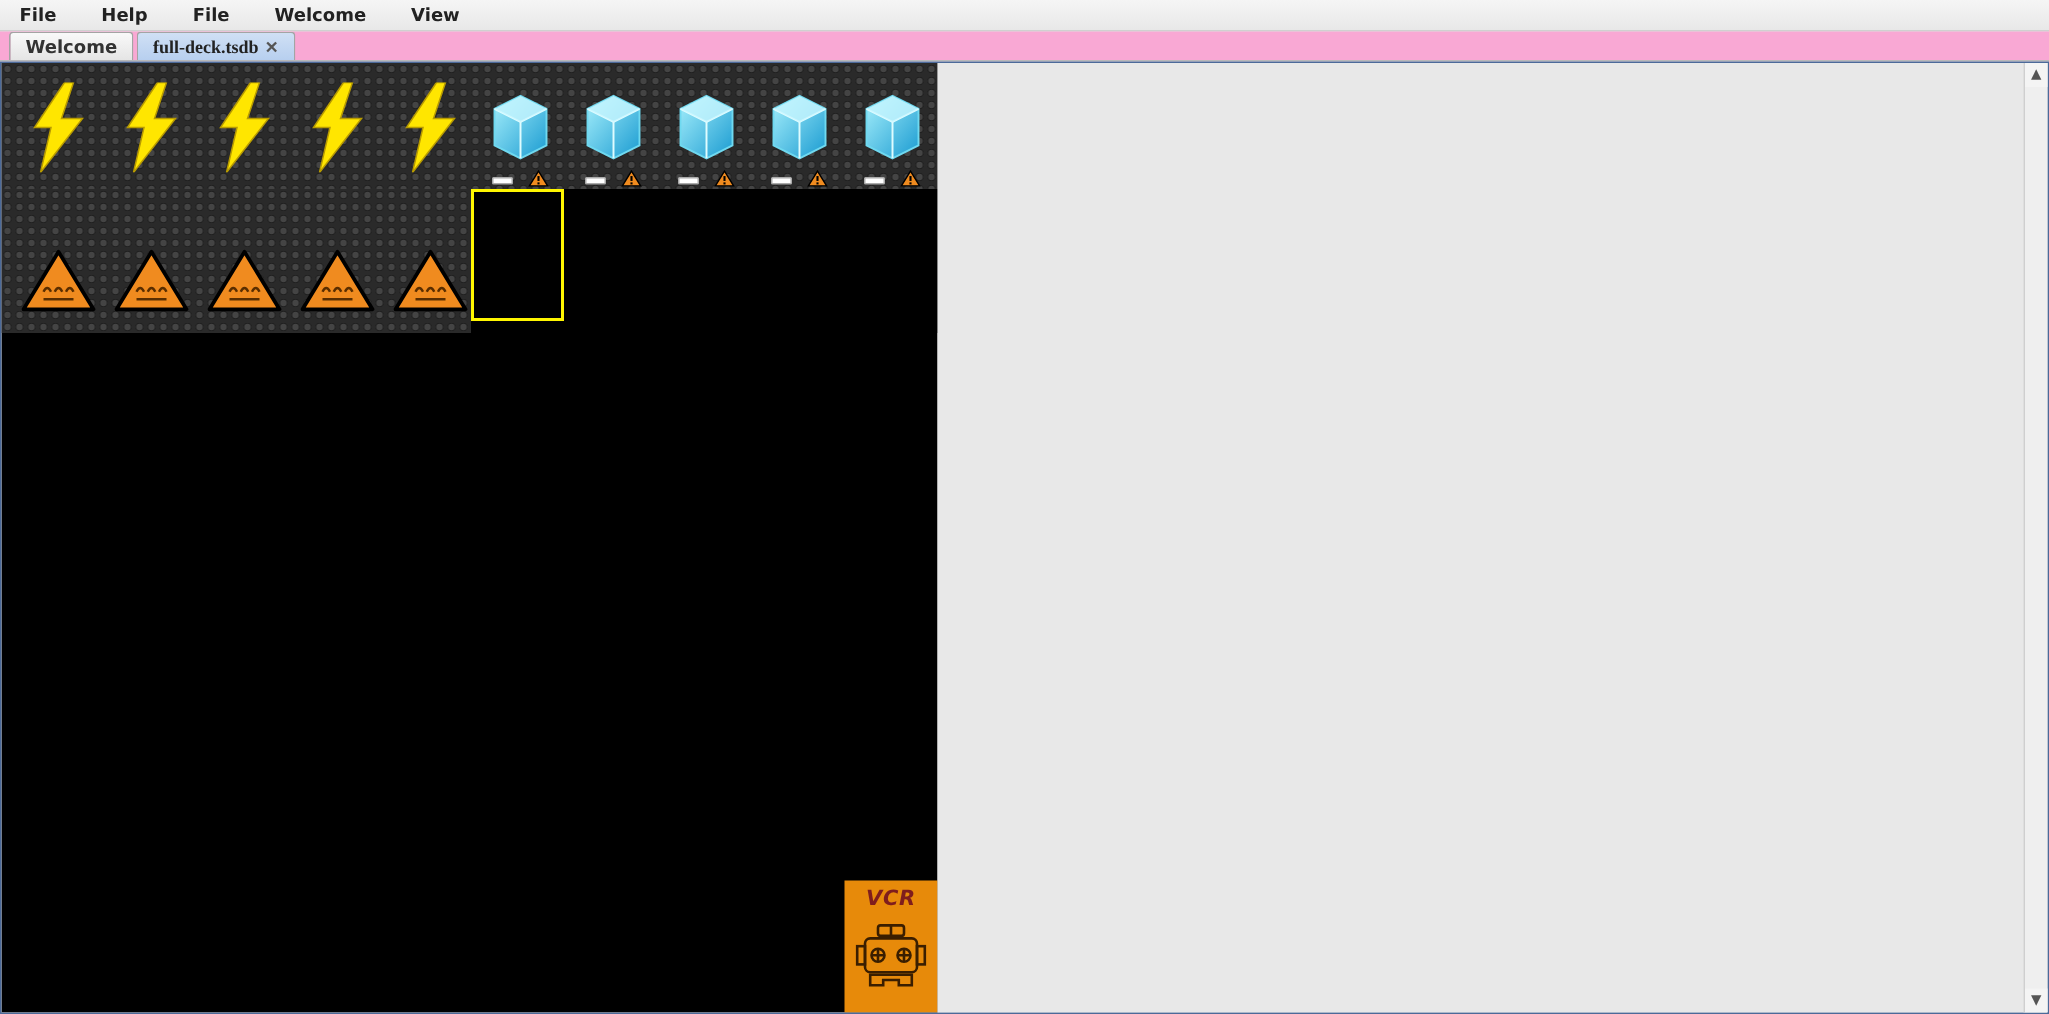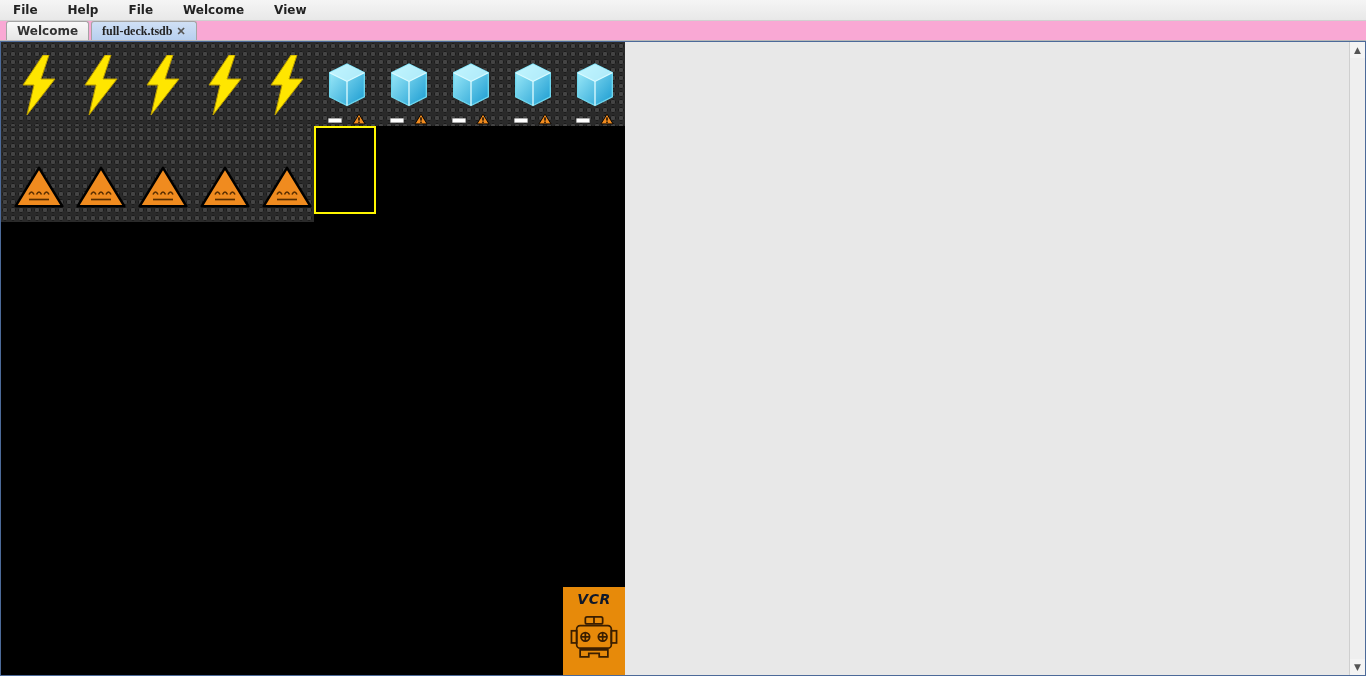--- a/index.html
+++ b/index.html
@@ -169,21 +169,21 @@
     background: #e78a0a;
     display:flex;
     flex-direction:column;
     align-items:center;
     padding: 4px 2px;
     cursor: pointer;
   }
   .vcr-card .label {
     font-weight: bold;
     font-style: italic;
-    color: #0f172a;
+    color: #7f1d1d;
     font-size: 14px;
     letter-spacing: 0.5px;
   }
   .vcr-card svg { width: 52px; height: 58px; }
 
 </style>
 </head>
 <body>
 
 <div class="menubar">

